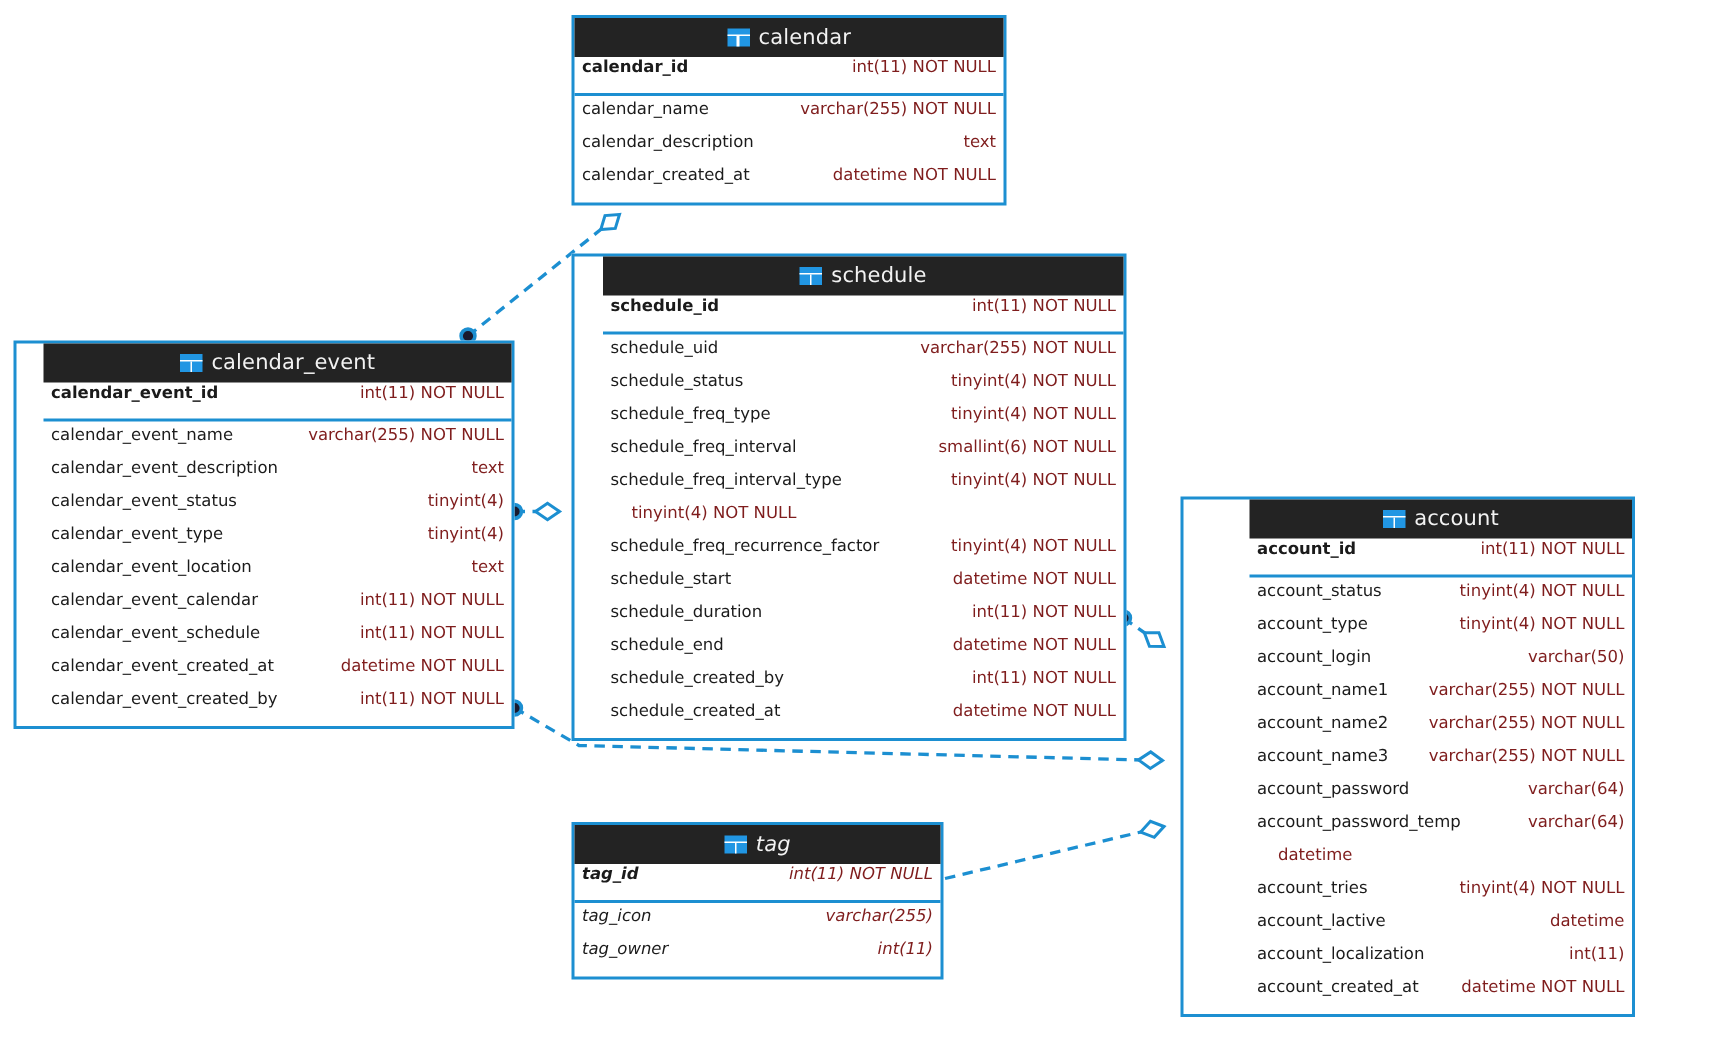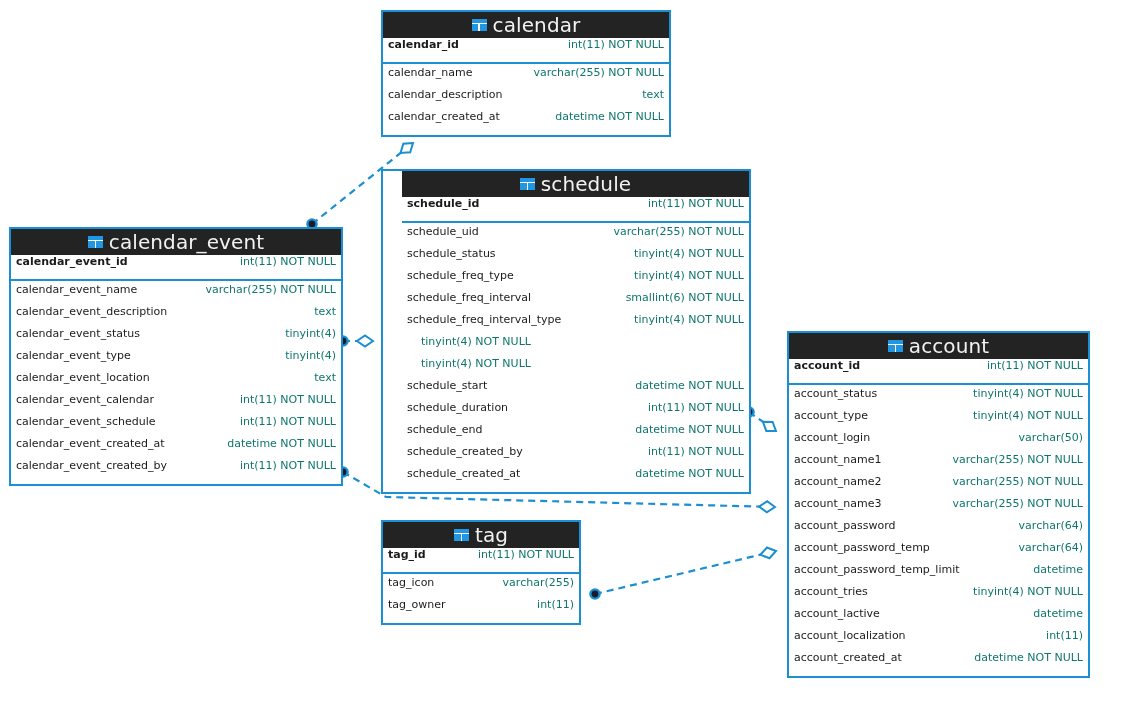--- a/index.html
+++ b/index.html
@@ -41,21 +41,21 @@
   }
 
   .entity-header {
     background: #232323;
     color: #f2f2f2;
     height: 26px;
     display: flex;
     align-items: center;
     justify-content: center;
     gap: 6px;
-    font-size: 20px;
+    font-size: 14px;
     letter-spacing: .1px;
   }
 
   .table-icon {
     display: inline-block;
     width: 15px;
     height: 12px;
     position: relative;
     background: #2196e3;
     flex: none;
@@ -88,30 +88,30 @@
     align-items: flex-start;
     justify-content: space-between;
     height: 22px;
     padding: 0 5px;
     font-size: 11px;
     color: #1b1b1b;
     white-space: nowrap;
   }
   .pk-row .field-row { height: 24px; }
   .pk-row .fname { font-weight: bold; }
-  .ftype { color: #0f766e; text-align: right; padding-left: 14px; }
+  .ftype { color: #7f1d1d; text-align: right; padding-left: 14px; }
 
   .fields-body { padding: 2px 0 3px; }
 
   
   #ent-calendar        { left: 381px;  top: 10px;  width: 290px; }
   #ent-schedule        { left: 381px;  top: 169px; width: 370px; padding-left: 19px; }
-  #ent-calendar-event  { left: 9px;    top: 227px; width: 334px; }
-  #ent-account         { left: 787px;  top: 331px; width: 303px; }
-  #ent-tag             { left: 381px;  top: 520px; width: 200px; }
+  #ent-calendar-event  { left: 9px;    top: 227px; width: 334px; padding-left: 18px; }
+  #ent-account         { left: 787px;  top: 331px; width: 303px; padding-left: 44px; }
+  #ent-tag             { left: 381px;  top: 548px; width: 248px; font-style: italic; }
 </style>
 </head>
 <body>
 
 <div id="diagram-canvas">
 
   <svg id="relations-layer" viewBox="0 0 1144 707" xmlns="http://www.w3.org/2000/svg">
       <g>
         <polyline points="312,224 413,143" fill="none" stroke="#1c8fd1" stroke-width="2.2" stroke-dasharray="7 5"></polyline>
         <circle cx="312" cy="224" r="4.6" fill="#1a1a2e" stroke="#1c8fd1" stroke-width="2.4"></circle>
@@ -195,20 +195,21 @@
         <span class="ftype">smallint(6) NOT NULL</span>
       </div>
       <div class="field-row">
         <span class="fname">schedule_freq_interval_type</span>
         <span class="ftype">tinyint(4) NOT NULL</span>
       </div>
       <div class="field-row">
         <span class="ftype">tinyint(4) NOT NULL</span>
       </div>
       <div class="field-row">
+        <span class="fname">schedule_freq_recurrence_factor</span>
         <span class="ftype">tinyint(4) NOT NULL</span>
       </div>
       <div class="field-row">
         <span class="fname">schedule_start</span>
         <span class="ftype">datetime NOT NULL</span>
       </div>
       <div class="field-row">
         <span class="fname">schedule_duration</span>
         <span class="ftype">int(11) NOT NULL</span>
       </div>
@@ -316,21 +317,20 @@
       </div>
       <div class="field-row">
         <span class="fname">account_password</span>
         <span class="ftype">varchar(64)</span>
       </div>
       <div class="field-row">
         <span class="fname">account_password_temp</span>
         <span class="ftype">varchar(64)</span>
       </div>
       <div class="field-row">
-        <span class="fname">account_password_temp_limit</span>
         <span class="ftype">datetime</span>
       </div>
       <div class="field-row">
         <span class="fname">account_tries</span>
         <span class="ftype">tinyint(4) NOT NULL</span>
       </div>
       <div class="field-row">
         <span class="fname">account_lactive</span>
         <span class="ftype">datetime</span>
       </div>

